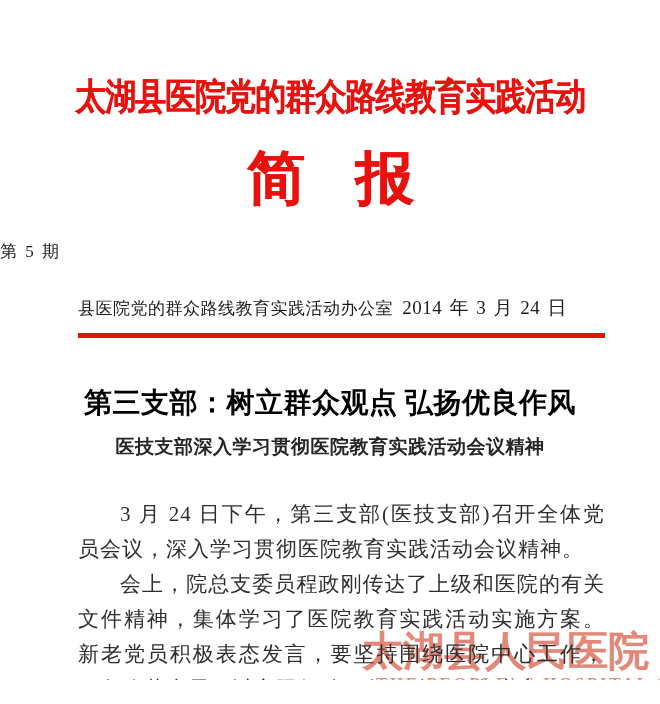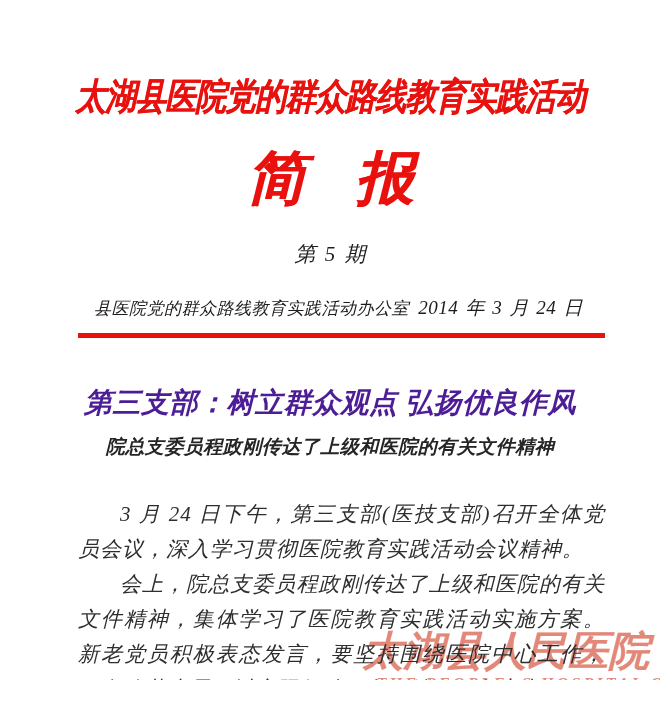--- a/index.html
+++ b/index.html
@@ -9,21 +9,20 @@
     --wm:rgba(217,95,75,0.50);
     --wm-strong:rgba(217,95,75,0.72);
   }
   html,body{margin:0;padding:0;background:#ffffff;}
   .page{
     position:relative;
     width:660px;height:680px;
     background:#ffffff;
     overflow:hidden;
     font-family:"Liberation Serif","DejaVu Serif",serif;
-    font-style:italic;
   }
   
   .masthead-slogan{
     position:absolute;top:72px;left:0;width:100%;
     text-align:center;
     font-size:31px;font-weight:700;
     color:var(--red);
     letter-spacing:-1px;
     transform:scaleY(1.18);
     transform-origin:top center;
@@ -36,48 +35,46 @@
     text-align:center;
     font-size:58px;line-height:86px;font-weight:700;
     color:var(--red);
     word-spacing:36px;
     text-shadow:1px 0 0 currentColor;
     white-space:nowrap;
   }
   
   .issue-number{
     position:absolute;top:240px;left:0;width:100%;
-    text-align:center;
-    font-size:21px;font-weight:500;
+    font-size:17px;font-weight:500;
     color:var(--ink);
     word-spacing:4px;
     white-space:nowrap;
   }
   
   .info-row{
     position:absolute;top:295px;left:78px;width:527px;
     display:flex;justify-content:space-between;align-items:baseline;
     font-size:17px;color:var(--ink);
     letter-spacing:0.5px;
-    margin-left:16px;
   }
   .issue-date{padding-right:38px;font-size:19px;word-spacing:2px;white-space:nowrap;}
   .issuing-office{white-space:nowrap;}
   
   .red-divider{
     position:absolute;top:333px;left:78px;width:527px;height:5px;
     background:var(--red);
   }
   
   .article{position:absolute;top:0;left:0;width:100%;height:100%;z-index:1;}
   .article-title{
     position:absolute;top:384px;left:0;width:100%;
     text-align:center;
     font-size:28px;font-weight:700;
-    color:#4c1d95;
+    color:#000000;
     letter-spacing:0.5px;
     margin:0;
     white-space:nowrap;
   }
   .article-subtitle{
     position:absolute;top:434px;left:0;width:100%;
     text-align:center;
     font-size:19px;font-weight:700;
     color:#252525;
     letter-spacing:0.5px;
@@ -134,20 +131,20 @@
 
   <div class="red-divider"></div>
 
   <div class="watermark">
     <div class="watermark-cn">太湖县人民医院</div>
     <div class="watermark-en">THE PEOPLE' S HOSPITAL OF TAIHU</div>
   </div>
 
   <div class="article">
     <h1 class="article-title">第三支部：树立群众观点 弘扬优良作风</h1>
-    <h2 class="article-subtitle">院总支委员程政刚传达了上级和医院的有关文件精神</h2>
+    <h2 class="article-subtitle">医技支部深入学习贯彻医院教育实践活动会议精神</h2>
     <div class="article-body">
       <p>3 月 24 日下午，第三支部(医技支部)召开全体党员会议，深入学习贯彻医院教育实践活动会议精神。</p>
       <p>会上，院总支委员程政刚传达了上级和医院的有关文件精神，集体学习了医院教育实践活动实施方案。新老党员积极表态发言，要坚持围绕医院中心工作，服务改革大局，以实际行动服务百姓、服务患者。</p>
     </div>
   </div>
 
 </div>
 
 </body></html>

